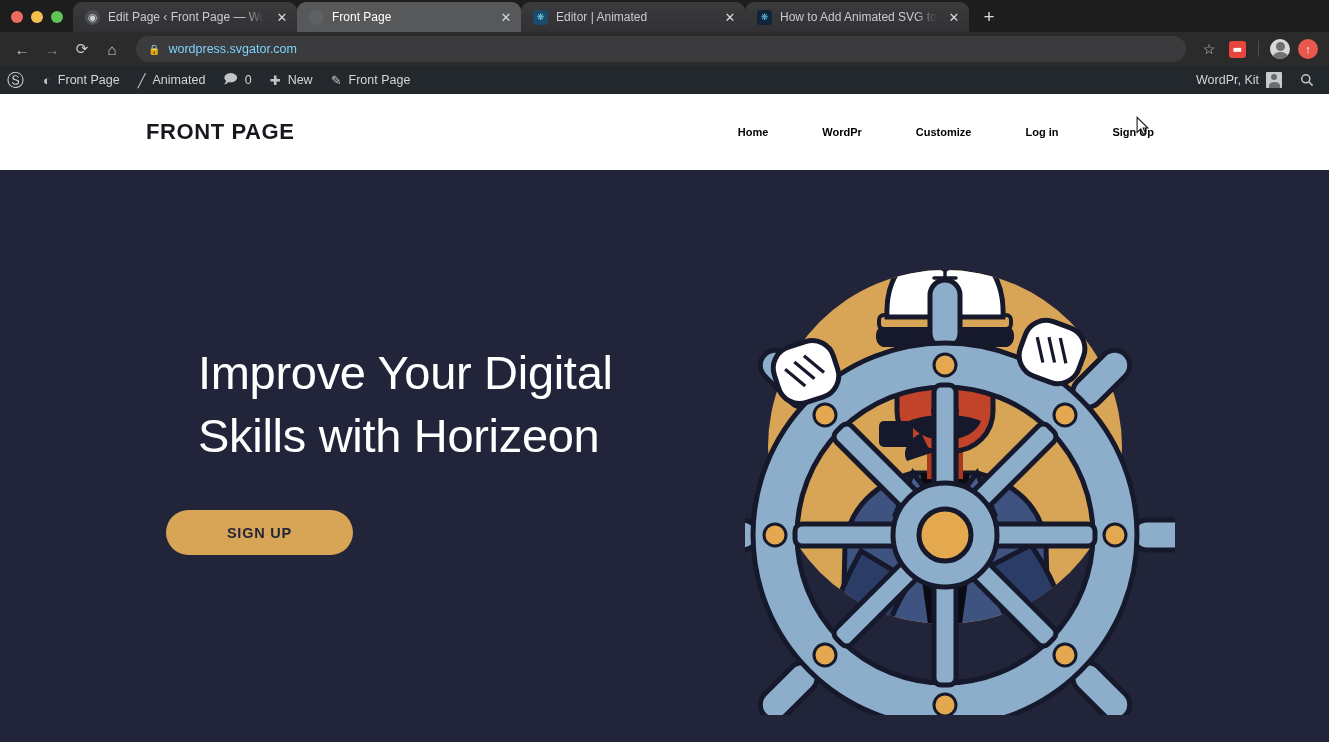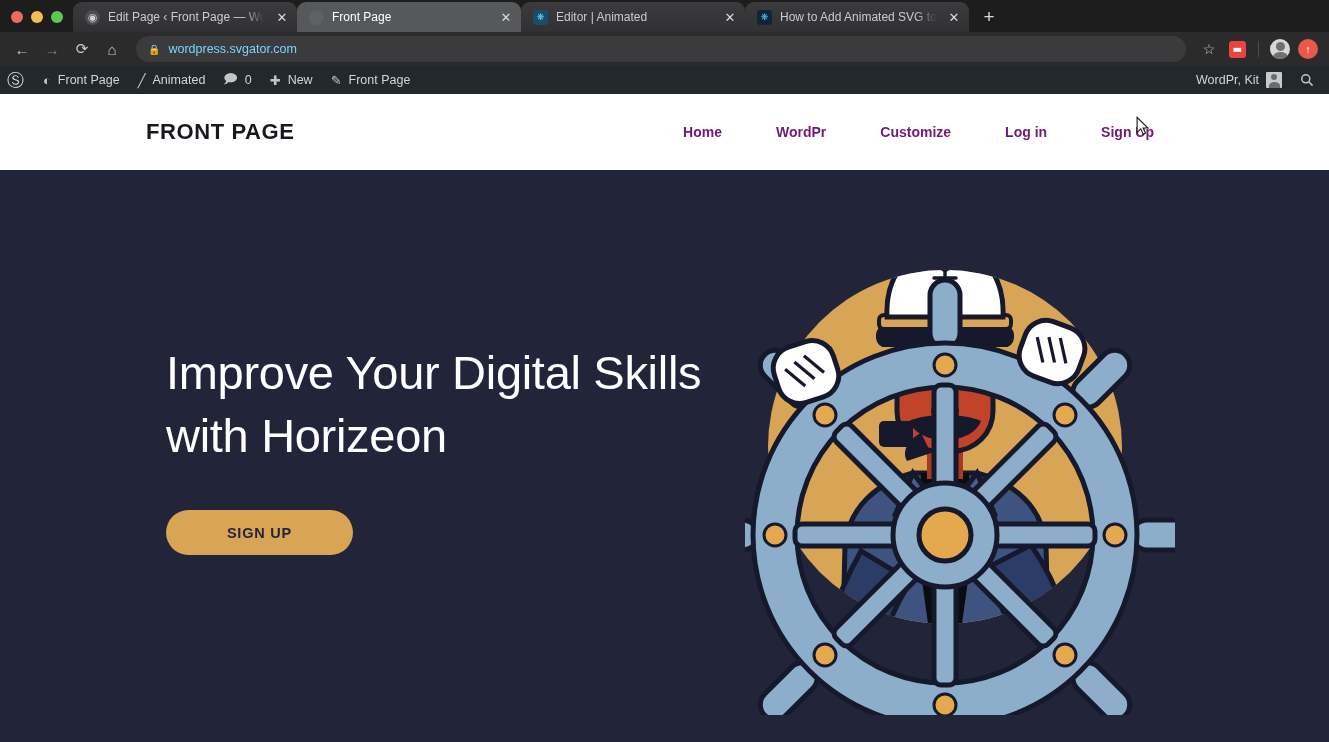--- a/index.html
+++ b/index.html
@@ -127,33 +127,34 @@
   .site-header {
     height: 76px; background: #ffffff; display: flex; align-items: center;
     padding: 0 175px 0 146px; justify-content: space-between;
   }
   .brand {
     font-size: 22px; font-weight: bold; letter-spacing: 0.6px;
     color: #16181d; font-family: "Liberation Sans", sans-serif;
   }
   .site-nav { display: flex; align-items: center; gap: 0; }
   .nav-link {
-    font-size: 14px; font-weight: bold; color: #701a75;
+    font-size: 11px; font-weight: bold; color: #000000;
     padding: 0 27px; white-space: nowrap;
   }
   .nav-link:last-child { padding-right: 0; }
 
   
   .hero {
     background: #222539; height: 576px; position: relative; overflow: hidden;
   }
   .hero-copy { position: absolute; left: 166px; top: 171px; width: 560px; }
   .hero-title {
     color: #ffffff; font-size: 47px; line-height: 63px; font-weight: 400;
     letter-spacing: -0.3px;
+    margin-left: 32px;
   }
   .cta {
     display: inline-flex; align-items: center; justify-content: center;
     margin-top: 43px; width: 187px; height: 45px; border-radius: 23px;
     background: #d8a455; color: #23263a; font-size: 14.5px;
     font-weight: bold; letter-spacing: 0.8px;
   }
   .illo { position: absolute; left: 745px; top: 45px; width: 430px; height: 500px; }
 
   .cursor { position: absolute; left: 1136px; top: 116px; width: 13px; height: 20px; pointer-events: none; }

